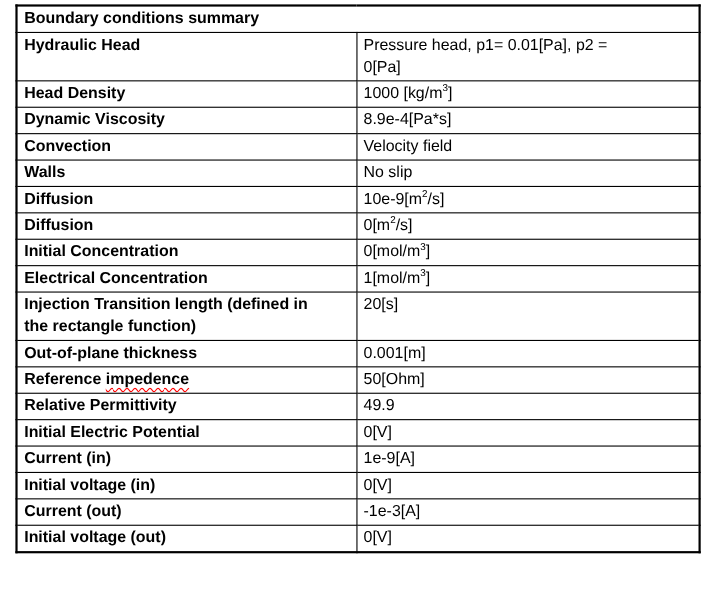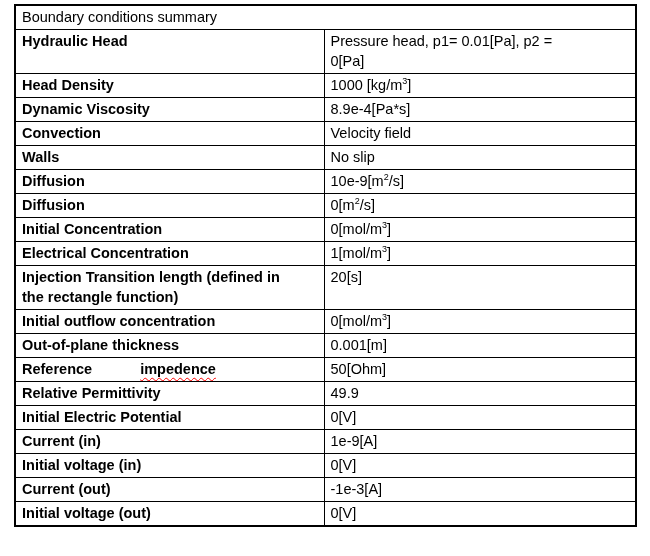--- a/index.html
+++ b/index.html
@@ -30,40 +30,39 @@
   table.bc-table td {
     border: 1.5px solid var(--border-color, #000000);
     padding: 1px 6px 2px 6px;
     font-size: 14.5px;
     line-height: 20px;
     vertical-align: top;
     overflow: hidden;
     word-wrap: break-word;
   }
   td.title-cell {
-    font-weight: normal;
+    font-weight: bold;
   }
   td.label-cell {
     font-weight: bold;
   }
   td.value-cell {
     font-weight: normal;
   }
   sup {
     font-size: 0.62em;
     line-height: 0;
     vertical-align: super;
   }
   .spell {
     text-decoration-line: underline;
     text-decoration-style: wavy;
     text-decoration-color: var(--spell-color, #ff0000);
     text-decoration-thickness: 1px;
     text-underline-offset: 3px;
-    margin-left: 44px;
   }
   .grammar {
     border-bottom: 2px solid var(--grammar-color, #3b6cb4);
   }
 </style>
 </head>
 <body>
 
 <div class="page">
   <table class="bc-table">
@@ -111,24 +110,20 @@
         </tr>
         <tr>
           <td class="label-cell">Electrical Concentration</td>
           <td class="value-cell">1[mol/m<sup>3</sup>]</td>
         </tr>
         <tr>
           <td class="label-cell">Injection Transition length (defined in<br>the rectangle function)</td>
           <td class="value-cell">20[s]</td>
         </tr>
         <tr>
-          <td class="label-cell">Initial outflow concentration</td>
-          <td class="value-cell">0[mol/m<sup>3</sup>]</td>
-        </tr>
-        <tr>
           <td class="label-cell">Out-of-plane thickness</td>
           <td class="value-cell">0.001[m]</td>
         </tr>
         <tr>
           <td class="label-cell">Reference <span class="spell">impedence</span></td>
           <td class="value-cell">50[Ohm]</td>
         </tr>
         <tr>
           <td class="label-cell">Relative Permittivity</td>
           <td class="value-cell">49.9</td>

